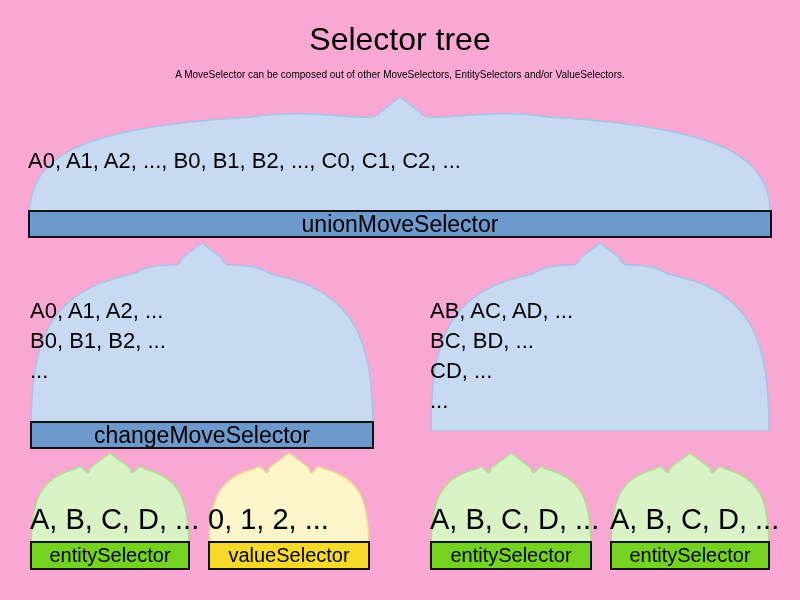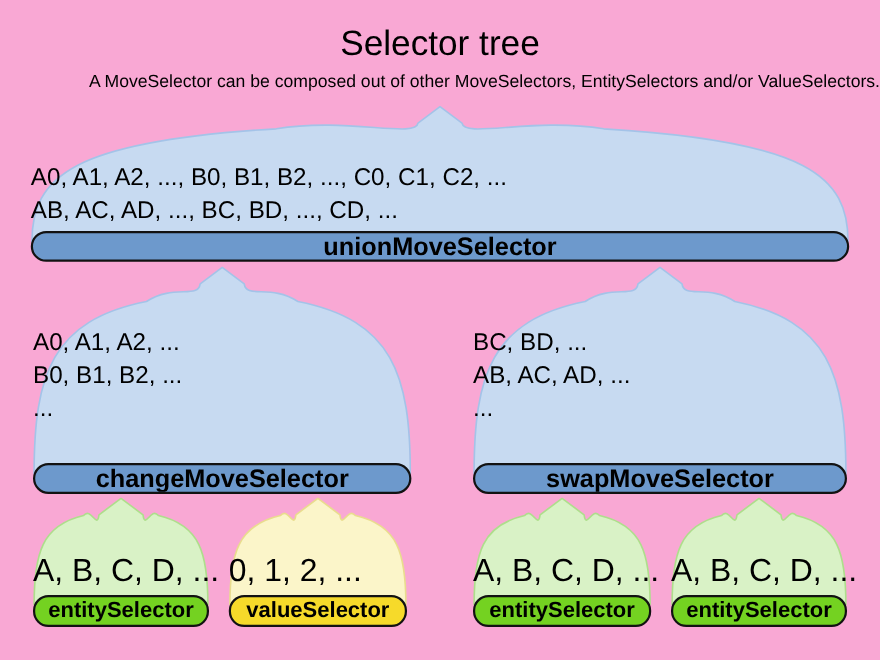--- a/index.html
+++ b/index.html
@@ -7,32 +7,32 @@
     position:relative; width:800px; height:600px; background:#f9a8d4;
     font-family:"Liberation Sans", sans-serif; color:var(--text,#000);
     overflow:hidden;
   }
   .title {
     position:absolute; top:22px; left:0; width:100%;
     text-align:center; font-size:32px; line-height:34px;
   }
   .subtitle {
     position:absolute; top:66px; left:0; width:100%;
-    text-align:right; font-size:16px; line-height:17px;
+    text-align:center; font-size:10px; line-height:17px;
   }
   .arch-group { position:absolute; }
   .arch-svg { position:absolute; top:0; left:0; display:block; }
   .arch-lines { position:absolute; left:0; width:100%; white-space:nowrap; }
   .lines-big { font-size:22px; line-height:30px; }
   .lines-small { font-size:29px; line-height:26px; }
   .bar {
     position:absolute; left:0; right:0; bottom:0; box-sizing:border-box;
-    border:2px solid var(--bar-border,#111); border-radius:14px;
+    border:2px solid var(--bar-border,#111); border-radius:0;
     display:flex; align-items:center; justify-content:center;
-    white-space:nowrap; overflow:hidden;font-weight:bold;
+    white-space:nowrap; overflow:hidden;
   }
   .bar-big   { height:28px; font-size:23px; }
   .bar-small { height:29px; font-size:20px; }
   .blue   .bar { background:var(--blue-bar); }
   .green  .bar { background:var(--green-bar); }
   .yellow .bar { background:var(--yellow-bar); }
   .blue   path { fill:var(--blue-fill);   stroke:var(--blue-stroke);   stroke-width:1.5; stroke-linejoin:round; }
   .green  path { fill:var(--green-fill);  stroke:var(--green-stroke);  stroke-width:1.5; stroke-linejoin:round; }
   .yellow path { fill:var(--yellow-fill); stroke:var(--yellow-stroke); stroke-width:1.5; stroke-linejoin:round; }
 </style>
@@ -43,21 +43,20 @@
 
   <div class="title">Selector tree</div>
   <div class="subtitle">A MoveSelector can be composed out of other MoveSelectors, EntitySelectors and/or ValueSelectors.</div>
 
   <div class="arch-group blue" style="left:28px; top:96px; width:744px; height:142px">
     <svg class="arch-svg" width="744" height="124" viewBox="0 0 744 124">
         <path d="M 1 124.0 C 1 64.5 37.2 32.2 223.2 21.1 C 287.6 10.5 350.0 30.0 352.0 16.0 L 372.0 1 L 392.0 16.0 C 394.0 30.0 456.4 10.5 520.8 21.1 C 706.8 32.2 743.0 64.5 743.0 124.0 Z"></path>
       </svg>
     <div class="arch-lines lines-big" style="top:50px">
       <div>A0, A1, A2, ..., B0, B1, B2, ..., C0, C1, C2, ...</div>
-      <div>AB, AC, AD, ..., BC, BD, ..., CD, ...</div>
     </div>
     <div class="bar bar-big">unionMoveSelector</div>
   </div>
 
   <div class="arch-group blue" style="left:30px; top:242px; width:344px; height:207px">
     <svg class="arch-svg" width="344" height="189" viewBox="0 0 344 189">
         <path d="M 1 189.0 C 1 98.3 17.2 49.1 103.2 32.1 C 127.6 16.0 150.0 30.0 152.0 16.0 L 172.0 1 L 192.0 16.0 C 194.0 30.0 216.4 16.0 240.8 32.1 C 326.8 49.1 343.0 98.3 343.0 189.0 Z"></path>
       </svg>
     <div class="arch-lines lines-big" style="top:54px">
       <div>A0, A1, A2, ...</div>
@@ -65,25 +64,25 @@
       <div>...</div>
     </div>
     <div class="bar bar-big">changeMoveSelector</div>
   </div>
 
   <div class="arch-group blue" style="left:430px; top:242px; width:340px; height:207px">
     <svg class="arch-svg" width="340" height="189" viewBox="0 0 340 189">
         <path d="M 1 189.0 C 1 98.3 17.0 49.1 102.0 32.1 C 126.0 16.0 148.0 30.0 150.0 16.0 L 170.0 1 L 190.0 16.0 C 192.0 30.0 214.0 16.0 238.0 32.1 C 323.0 49.1 339.0 98.3 339.0 189.0 Z"></path>
       </svg>
     <div class="arch-lines lines-big" style="top:54px">
+      <div>AB, AC, AD, ...</div>
       <div>BC, BD, ...</div>
-      <div>AB, AC, AD, ...</div>
+      <div>CD, ...</div>
       <div>...</div>
     </div>
-    <div class="bar bar-big">swapMoveSelector</div>
   </div>
 
   <div class="arch-group green" style="left:30px; top:452px; width:160px; height:118px">
     <svg class="arch-svg" width="160" height="98" viewBox="0 0 160 98">
         <path d="M 1 98.0 C 1 51.0 8.0 25.5 46.0 16.7 C 53.0 8.3 58.0 30.0 60.0 16.0 L 80.0 1 L 100.0 16.0 C 102.0 30.0 107.0 8.3 114.0 16.7 C 152.0 25.5 159.0 51.0 159.0 98.0 Z"></path>
       </svg>
     <div class="arch-lines lines-small" style="top:54px">
       <div>A, B, C, D, ...</div>
     </div>
     <div class="bar bar-small">entitySelector</div>

